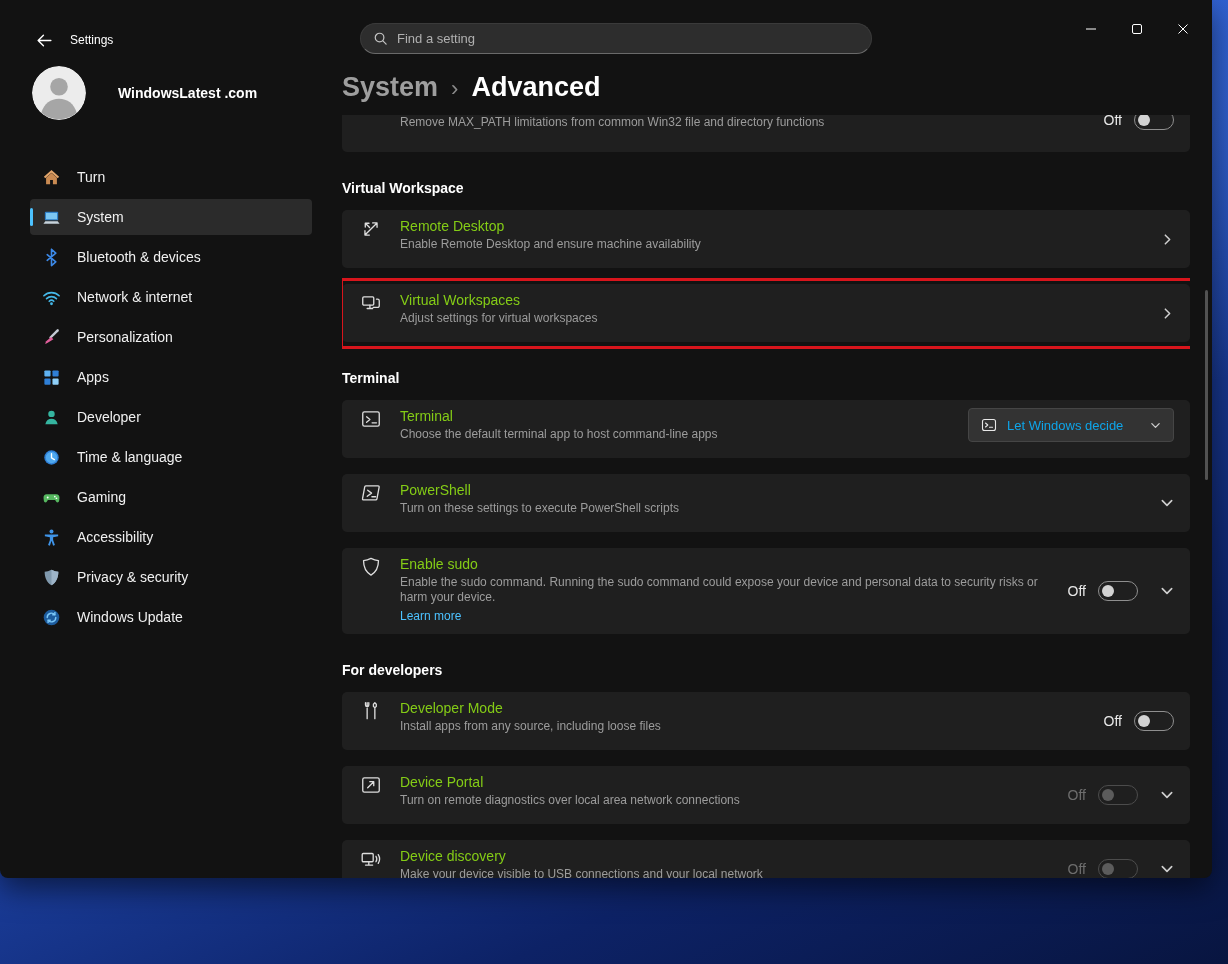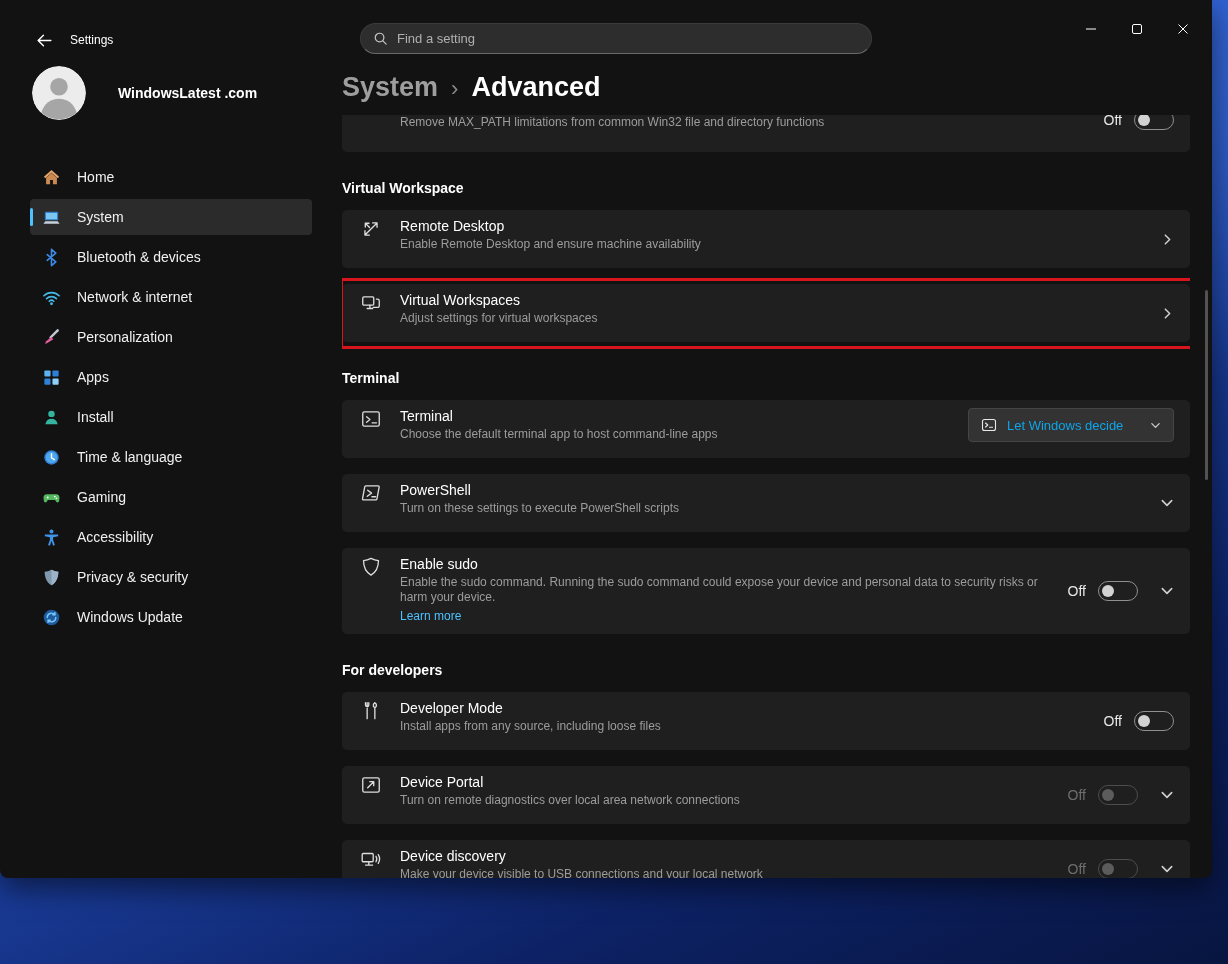--- a/index.html
+++ b/index.html
@@ -63,21 +63,21 @@
   .section-header { font-size:14px; font-weight:700; color:#ffffff; margin:26px 0 12px 0; height:20px; line-height:20px; }
   .card {
     position:relative; display:flex; 
     background:#1f1f1f; border-radius:5px; min-height:58px; padding:8px 16px 8px 18px;
     margin-bottom:16px; cursor:pointer;
   }
   .card.first { height:64px; margin-top:-27px; margin-bottom:0; }
   .card.tall { min-height:86px; }
   .row-icon { width:22px; height:22px; display:flex; margin-right:18px; flex:0 0 22px; color:#dedede; }
   .row-text { flex:1; min-width:0; }
-  .row-title { font-size:14px; color:#ffffff; }
+  .row-title { font-size:14px; color:#84cc16; }
   .row-desc { font-size:12px; color:#9c9c9c; margin-top:3px; line-height:15px; }
   .row-desc.narrow { max-width:690px; }
   .row-link { font-size:12px; color:#4cc2ff; margin-top:4px; display:inline-block; cursor:pointer; }
   .row-controls { display:flex; align-items:center; margin-left:20px; }
   .toggle-label { font-size:14px; color:#e8e8e8; margin-right:12px; }
   .toggle {
     width:40px; height:20px; border:1px solid #8f8f8f; border-radius:10px;
     display:flex; align-items:center; padding:0 3px; cursor:pointer; background:transparent;
   }
   .knob { width:12px; height:12px; border-radius:50%; background:#d2d2d2; }
@@ -161,21 +161,21 @@
       </div>
 
       <div class="nav">
         <div class="nav-item">
           <span class="n-icon">
               <svg viewBox="0 0 20 20" width="19" height="19">
                 <path d="M10 2.2 18 9.3 16.6 10.8 10 5 3.4 10.8 2 9.3Z" fill="#e2a56b"></path>
                 <path d="M4.3 10.3 10 5.3l5.7 5V17h-4.2v-4.4H8.5V17H4.3Z" fill="#c98a52"></path>
               </svg>
             </span>
-          <span class="n-label">Home</span>
+          <span class="n-label">Turn</span>
         </div>
         <div class="nav-item selected">
           <span class="accent"></span>
           <span class="n-icon">
               <svg viewBox="0 0 20 20" width="19" height="19">
                 <rect x="3" y="4" width="14" height="9" rx="1" fill="#2f7fc8"></rect>
                 <rect x="4.2" y="5.2" width="11.6" height="6.6" fill="#7cc6f2"></rect>
                 <path d="M1.5 16.5h17l-2-2.5h-13Z" fill="#c7d3dc"></path>
               </svg>
             </span>
@@ -220,21 +220,21 @@
             </span>
           <span class="n-label">Apps</span>
         </div>
         <div class="nav-item">
           <span class="n-icon">
               <svg viewBox="0 0 20 20" width="19" height="19">
                 <circle cx="10" cy="6.2" r="3.4" fill="#35b5a0"></circle>
                 <path d="M3.5 17c.8-3.8 3.4-5.6 6.5-5.6s5.7 1.8 6.5 5.6Z" fill="#35b5a0"></path>
               </svg>
             </span>
-          <span class="n-label">Install</span>
+          <span class="n-label">Developer</span>
         </div>
         <div class="nav-item">
           <span class="n-icon">
               <svg viewBox="0 0 20 20" width="19" height="19">
                 <circle cx="10" cy="10" r="7.6" fill="#2f7fd6"></circle>
                 <circle cx="10" cy="10" r="6" fill="#4fa8ee"></circle>
                 <path d="M10 6v4.4l3 1.8" stroke="#ffffff" stroke-width="1.4" fill="none" stroke-linecap="round"></path>
               </svg>
             </span>
           <span class="n-label">Time &amp; language</span>

